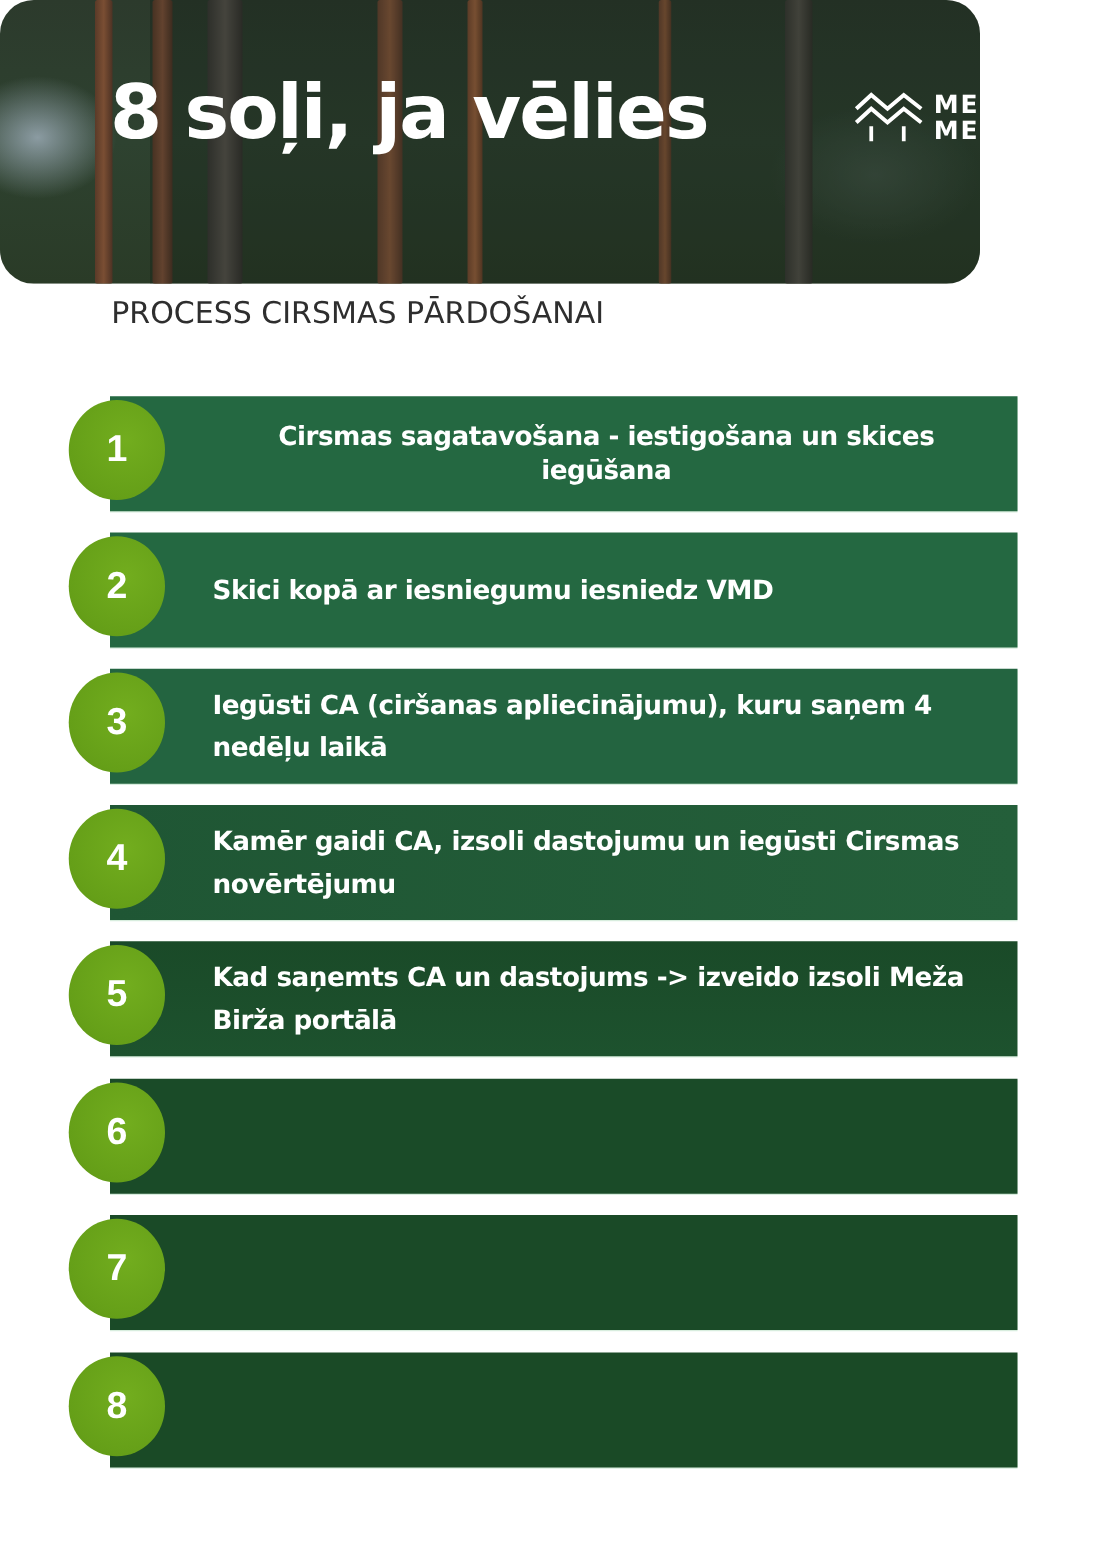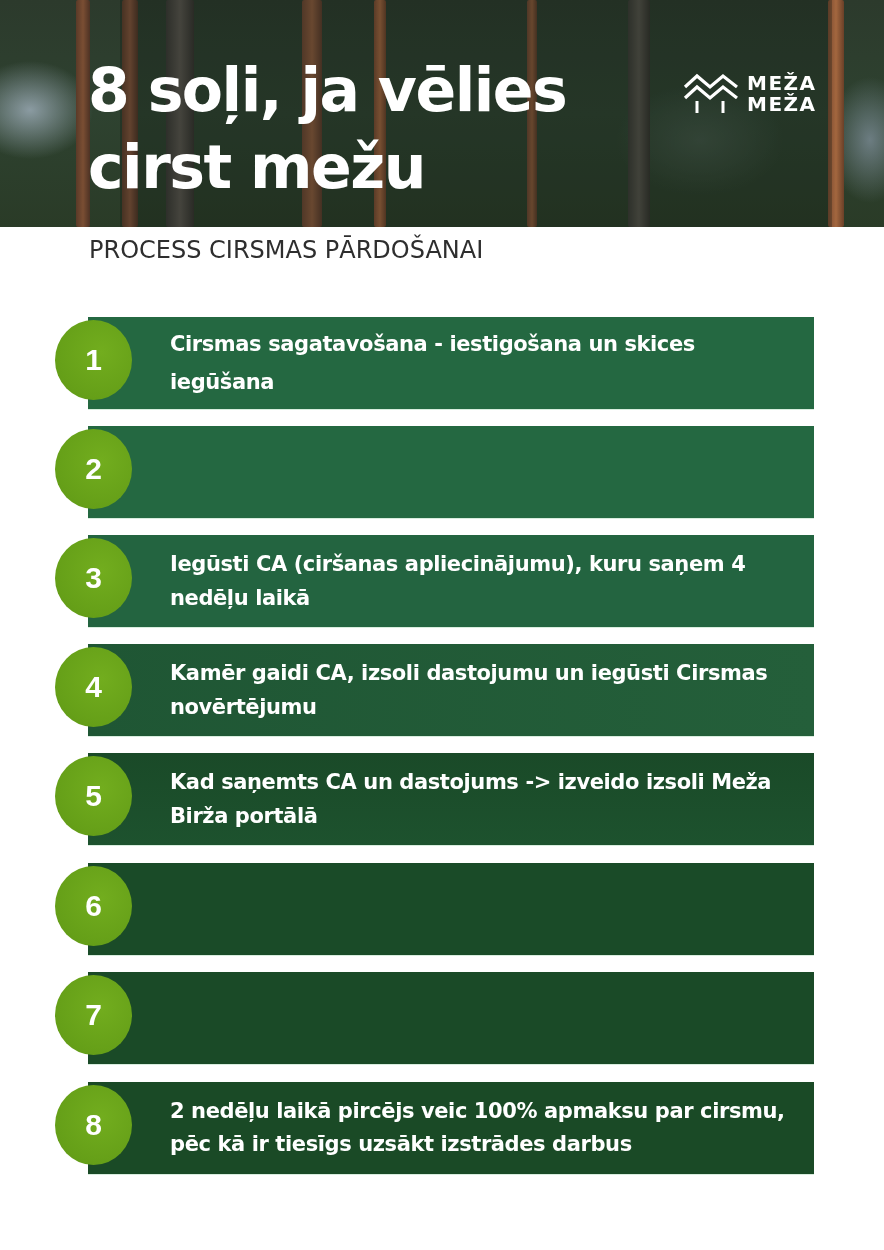--- a/index.html
+++ b/index.html
@@ -1,25 +1,26 @@
 <!DOCTYPE html>
 <html><head>
   <meta charset="utf-8">
   <style>
     * { margin: 0; padding: 0; box-sizing: border-box; }
     html, body { width: 884px; height: 1250px; background: #ffffff; overflow: hidden; }
     body { position: relative; font-family: "DejaVu Sans", "Liberation Sans", sans-serif; }
 
     .hero {
-      position: absolute; left: 0; top: 0; width: 884px; height: 227px; overflow: hidden;
+      position: absolute; left: 0; top: 0; width: 784px; height: 227px; overflow: hidden;
       background:
         radial-gradient(ellipse 90px 70px at 30px 110px, rgba(170,185,200,0.75), rgba(170,185,200,0) 70%),
         radial-gradient(ellipse 60px 90px at 870px 140px, rgba(150,165,185,0.6), rgba(150,165,185,0) 70%),
         radial-gradient(ellipse 120px 80px at 700px 140px, rgba(100,120,110,0.35), rgba(100,120,110,0) 70%),
         linear-gradient(180deg, #2c3a2c 0%, #2e4230 50%, #2a3b27 100%);
+      border-radius: 27px;
     }
     .trunk { position: absolute; top: 0; height: 227px; border-radius: 2px; }
     .hero-overlay {
       position: absolute; left: 120px; top: 0; width: 712px; height: 227px;
       background: rgba(15, 25, 18, 0.28);
     }
     .title {
       position: absolute; left: 88px; top: 52px; width: 580px;
       color: #ffffff; font-family: "DejaVu Sans", sans-serif; font-weight: bold;
       font-size: 60px; line-height: 77px; letter-spacing: -1.5px;
@@ -52,39 +53,38 @@
     .num {
       color: #ffffff; font-family: "Liberation Sans", sans-serif; font-weight: bold;
       font-size: 30px; line-height: 1;
     }
     .step-text {
       position: absolute; left: 170px; width: 630px; top: 0; height: 92px;
       display: flex; align-items: center;
       color: #ffffff; font-family: "DejaVu Sans", sans-serif; font-weight: bold;
       font-size: 21px; line-height: 34px; letter-spacing: -0.4px;
     }
-    .step-text.tight { line-height: 38px; }
+    .step-text.tight { line-height: 27px; text-align: center; }
   </style>
 </head>
 <body>
 
 <div class="hero">
   <div class="trunk" style="left:76px;width:14px;background:linear-gradient(90deg,#5a3a28,#7a4e33,#4d3224);"></div>
   <div class="trunk" style="left:166px;width:28px;background:linear-gradient(90deg,#3a3834,#5a554e,#35322e);"></div>
   <div class="trunk" style="left:122px;width:16px;background:linear-gradient(90deg,#5e3c2a,#83533a,#4f3325);"></div>
   <div class="trunk" style="left:302px;width:20px;background:linear-gradient(90deg,#6a4430,#8c5a3c,#5a3a2a);"></div>
   <div class="trunk" style="left:374px;width:12px;background:linear-gradient(90deg,#7a4a30,#a0643e,#6a4028);"></div>
   <div class="trunk" style="left:527px;width:10px;background:linear-gradient(90deg,#6a4430,#8a5838,#5a3a28);"></div>
   <div class="trunk" style="left:628px;width:22px;background:linear-gradient(90deg,#3a3a34,#55524a,#33322c);"></div>
   <div class="trunk" style="left:828px;width:16px;background:linear-gradient(90deg,#7a4a30,#a4673f,#6a4028);"></div>
   <div class="hero-overlay"></div>
 
   <div class="title">
     <div>8 soļi, ja vēlies</div>
-    <div>cirst mežu</div>
   </div>
 
   <div class="logo">
     <svg class="logo-icon" viewBox="0 0 56 42">
       <polyline points="2,14 14,3 27,14 40,3 54,14" fill="none" stroke="#ffffff" stroke-width="3.2" stroke-linejoin="miter"></polyline>
       <polyline points="2,25 14,14 27,25 40,14 54,25" fill="none" stroke="#ffffff" stroke-width="3.2" stroke-linejoin="miter"></polyline>
       <line x1="14" y1="28" x2="14" y2="40" stroke="#ffffff" stroke-width="3"></line>
       <line x1="40" y1="28" x2="40" y2="40" stroke="#ffffff" stroke-width="3"></line>
     </svg>
     <div class="logo-text">
@@ -104,20 +104,23 @@
       </div>
     <div class="step-text tight">
         <span>Cirsmas sagatavošana - iestigošana un skices iegūšana</span>
       </div>
   </div>
 
   <div class="step" style="top:109px;">
     <div class="bar" style="background:#246841;"></div>
     <div class="circle">
         <span class="num">2</span>
+      </div>
+    <div class="step-text">
+        <span>Skici kopā ar iesniegumu iesniedz VMD</span>
       </div>
   </div>
 
   <div class="step" style="top:218px;">
     <div class="bar" style="background:#236440;"></div>
     <div class="circle">
         <span class="num">3</span>
       </div>
     <div class="step-text">
         <span>Iegūsti CA (ciršanas apliecinājumu), kuru saņem 4 nedēļu laikā</span>
@@ -156,17 +159,14 @@
     <div class="circle">
         <span class="num">7</span>
       </div>
   </div>
 
   <div class="step" style="top:765px;">
     <div class="bar" style="background:#1a4a26;"></div>
     <div class="circle">
         <span class="num">8</span>
       </div>
-    <div class="step-text" style="line-height:33px;">
-        <span>2 nedēļu laikā pircējs veic 100% apmaksu par cirsmu, pēc kā ir tiesīgs uzsākt izstrādes darbus</span>
-      </div>
   </div>
 </div>
 
 </body></html>

